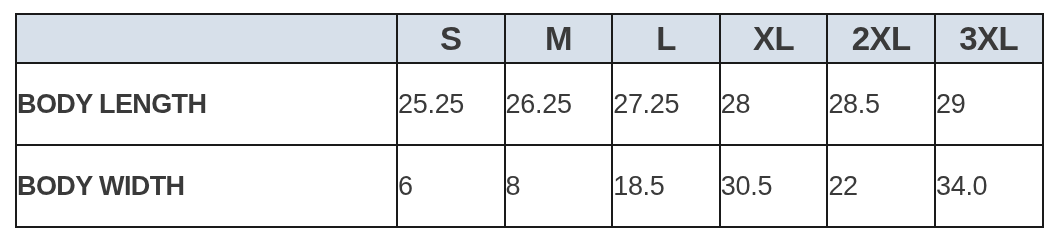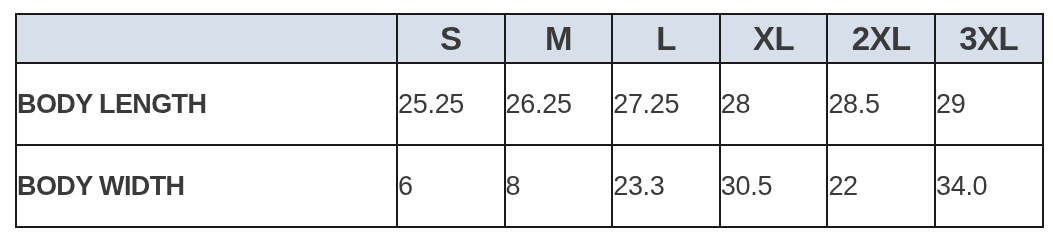--- a/index.html
+++ b/index.html
@@ -114,20 +114,20 @@
         <td class="measure-cell">26.25</td>
         <td class="measure-cell">27.25</td>
         <td class="measure-cell">28</td>
         <td class="measure-cell">28.5</td>
         <td class="measure-cell">29</td>
       </tr>
       <tr class="data-row">
         <td class="row-label">BODY WIDTH</td>
         <td class="measure-cell">6</td>
         <td class="measure-cell">8</td>
-        <td class="measure-cell">23.3</td>
+        <td class="measure-cell">18.5</td>
         <td class="measure-cell">30.5</td>
         <td class="measure-cell">22</td>
         <td class="measure-cell">34.0</td>
       </tr>
     </tbody>
   </table>
 </div>
 
 </body></html>

